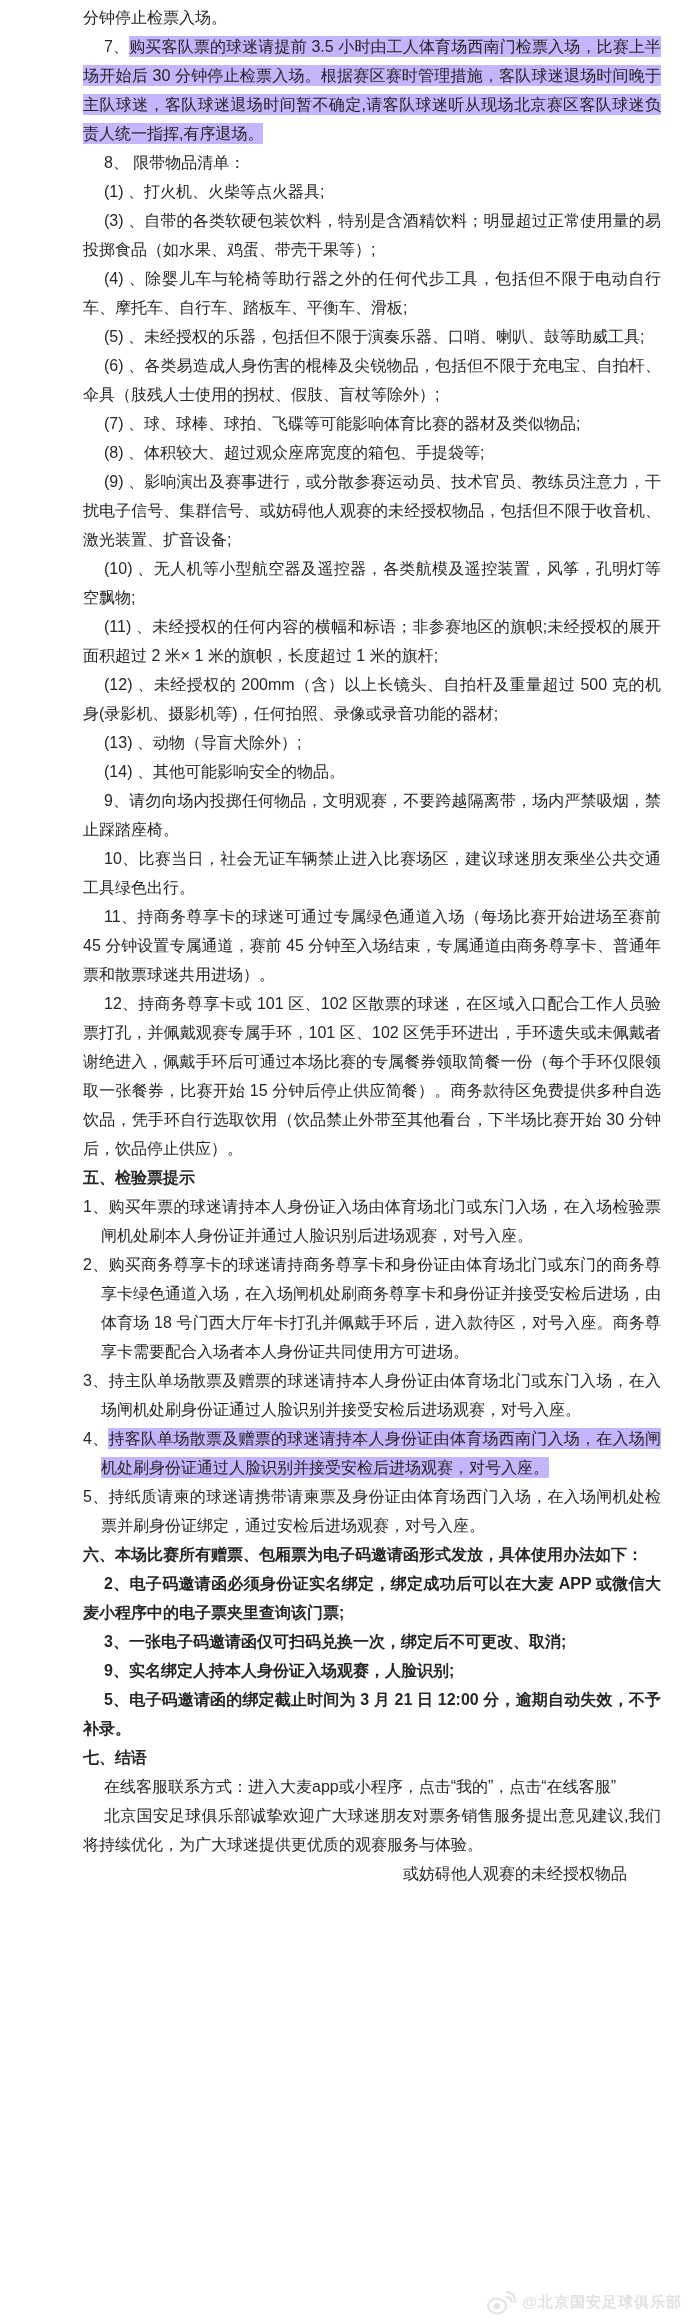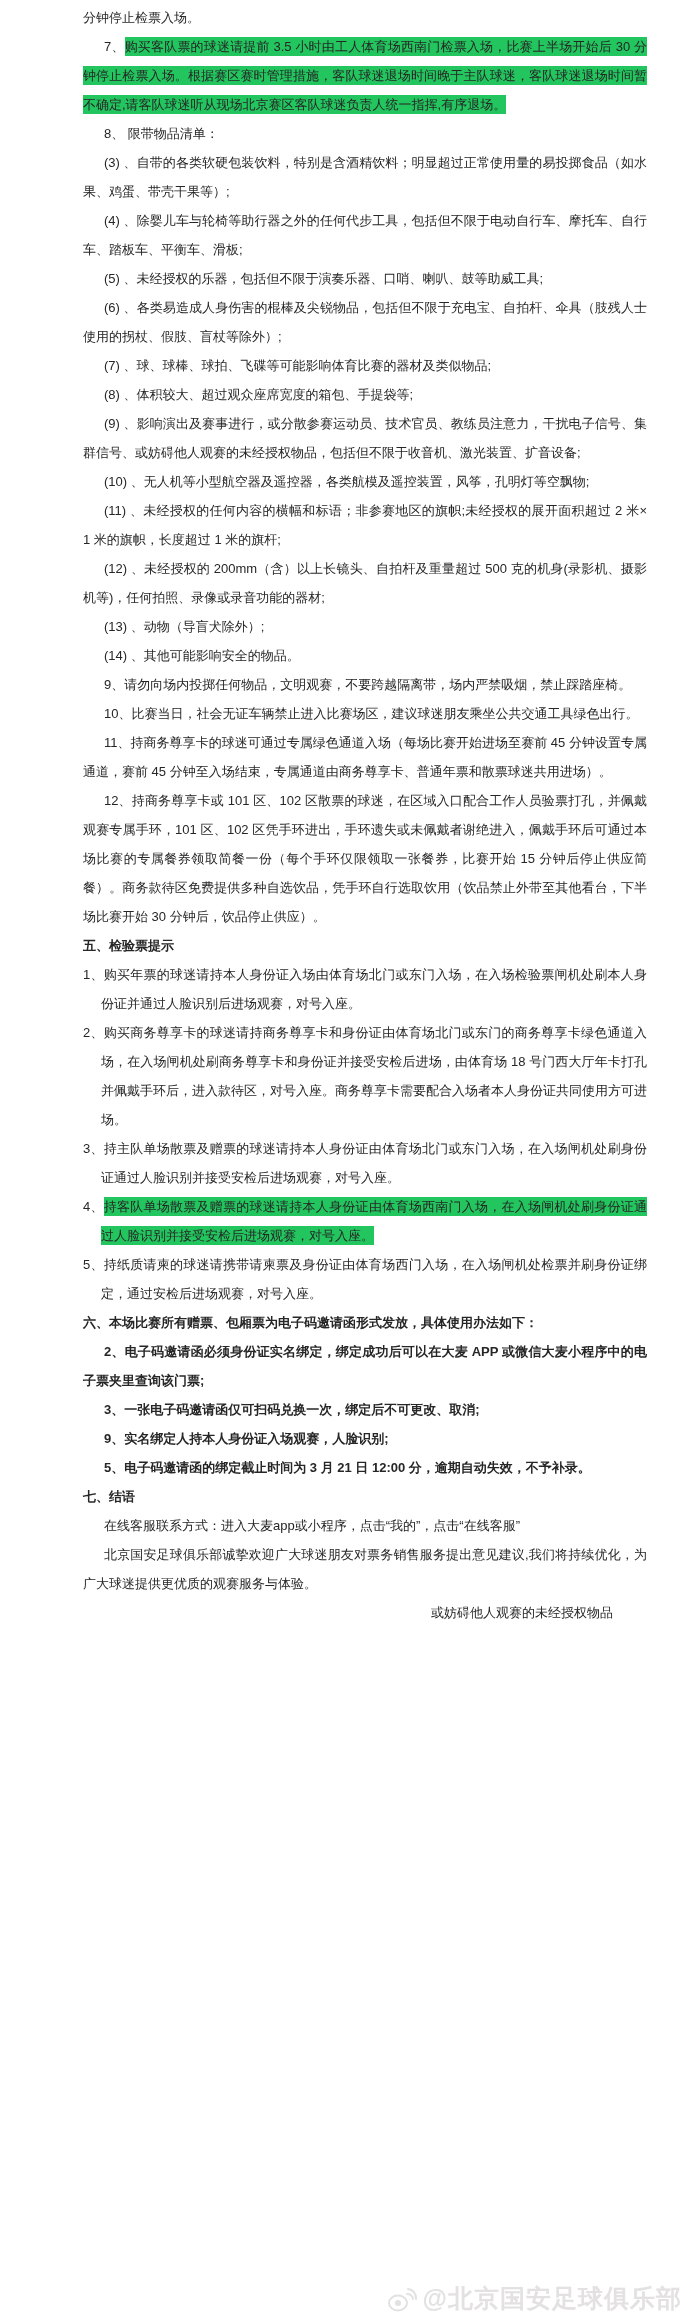--- a/index.html
+++ b/index.html
@@ -6,67 +6,68 @@
   body {
     width: 692px;
     height: 2323px;
     background: #ffffff;
     font-family: "Liberation Sans", sans-serif;
     color: #262626;
     position: relative;
     overflow: hidden;
   }
   .doc {
-    padding: 3px 45px 0 83px;
-    font-size: 13px;
+    padding: 3px 31px 0 83px;
+    font-size: 16px;
     line-height: 29px;
     text-align: justify;
   }
   .doc p { margin: 0; }
   .indent { text-indent: 21px; }
   .hang { padding-left: 18px; text-indent: -18px; }
   .heading { font-weight: bold; }
   .bold { font-weight: bold; }
-  mark.hl { background: #22c55e; color: inherit; padding: 2px 0; }
+  mark.hl { background: #c4b5fd; color: inherit; padding: 2px 0; }
   .company { text-align: right; padding-right: 34px; }
   .mt3  { margin-top: 3px; }
   .mt6  { margin-top: 6px; }
   .mt8  { margin-top: 8px; }
   .mt10 { margin-top: 10px; }
   .mt12 { margin-top: 12px; }
   .mt14 { margin-top: 14px; }
   .mt16 { margin-top: 16px; }
   .mt20 { margin-top: 20px; }
   .mt22 { margin-top: 22px; }
   .mt24 { margin-top: 24px; }
   .mt44 { margin-top: 44px; }
   .watermark {
     position: absolute;
     right: 10px;
     bottom: 8px;
     display: flex;
     align-items: center;
     gap: 6px;
     color: #e3e1e1;
-    font-size: 25px;
+    font-size: 15px;
     font-weight: bold;
     letter-spacing: 1px;
   }
   .watermark svg { display: block; }
 </style>
 </head>
 <body>
 
 <div class="doc">
   <p class="cont">分钟停止检票入场。</p>
 
   <p class="indent mt6"><span>7、</span><mark class="hl">购买客队票的球迷请提前 3.5 小时由工人体育场西南门检票入场，比赛上半场开始后 30 分钟停止检票入场。根据赛区赛时管理措施，客队球迷退场时间晚于主队球迷，客队球迷退场时间暂不确定,请客队球迷听从现场北京赛区客队球迷负责人统一指挥,有序退场。</mark></p>
 
   <p class="indent mt10">8、 限带物品清单：</p>
 
+  <p class="indent mt3">(1) 、打火机、火柴等点火器具;</p>
   <p class="indent mt3">(3) 、自带的各类软硬包装饮料，特别是含酒精饮料；明显超过正常使用量的易投掷食品（如水果、鸡蛋、带壳干果等）;</p>
   <p class="indent mt3">(4) 、除婴儿车与轮椅等助行器之外的任何代步工具，包括但不限于电动自行车、摩托车、自行车、踏板车、平衡车、滑板;</p>
   <p class="indent mt3">(5) 、未经授权的乐器，包括但不限于演奏乐器、口哨、喇叭、鼓等助威工具;</p>
   <p class="indent mt3">(6) 、各类易造成人身伤害的棍棒及尖锐物品，包括但不限于充电宝、自拍杆、伞具（肢残人士使用的拐杖、假肢、盲杖等除外）;</p>
   <p class="indent mt3">(7) 、球、球棒、球拍、飞碟等可能影响体育比赛的器材及类似物品;</p>
   <p class="indent mt3">(8) 、体积较大、超过观众座席宽度的箱包、手提袋等;</p>
   <p class="indent mt3">(9) 、影响演出及赛事进行，或分散参赛运动员、技术官员、教练员注意力，干扰电子信号、集群信号、或妨碍他人观赛的未经授权物品，包括但不限于收音机、激光装置、扩音设备;</p>
   <p class="indent mt3">(10) 、无人机等小型航空器及遥控器，各类航模及遥控装置，风筝，孔明灯等空飘物;</p>
   <p class="indent mt3">(11) 、未经授权的任何内容的横幅和标语；非参赛地区的旗帜;未经授权的展开面积超过 2 米× 1 米的旗帜，长度超过 1 米的旗杆;</p>
   <p class="indent mt3">(12) 、未经授权的 200mm（含）以上长镜头、自拍杆及重量超过 500 克的机身(录影机、摄影机等)，任何拍照、录像或录音功能的器材;</p>

